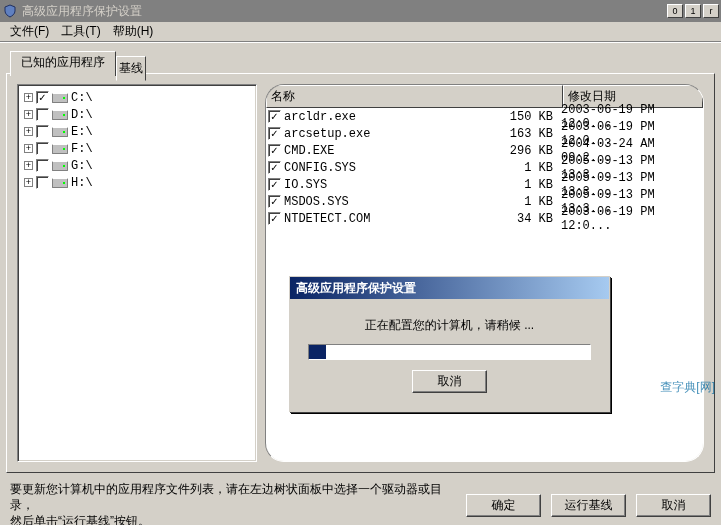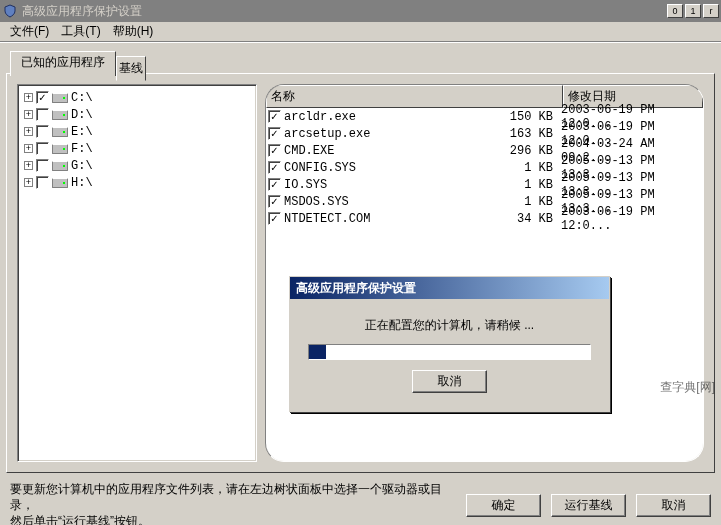--- a/index.html
+++ b/index.html
@@ -63,21 +63,21 @@
 
 .dialog { position: absolute; left: 289px; top: 234px; width: 321px; background: #D4D0C8; border: 1px solid #D4D0C8; box-shadow: 1px 1px 0 #404040, -1px -1px 0 #fff, 2px 2px 0 #000; }
 .dialog-body { padding: 18px; text-align: center; }
 .progress-txt { margin-bottom: 10px; }
 .progress-bar { height: 16px; border: 1px solid #808080; border-right-color: #fff; border-bottom-color: #fff; background: #fff; margin-bottom: 10px; }
 .progress-fill { height: 100%; background: #0A2464; width: 6%; }
 .time-row { display: flex; gap: 20px; margin-bottom: 14px; padding-left: 28px; }
 .btnrow { display: flex; justify-content: center; }
 
 
-.wm { position: absolute; right: 6px; bottom: 8px; font-size: 12px; color: #404040; opacity: .75; font-family: sans-serif; }
+.wm { position: absolute; right: 6px; bottom: 8px; font-size: 12px; color: #0369a1; opacity: .75; font-family: sans-serif; }
 </style>
 </head>
 <body>
 
 <div class="titlebar inactive">
   <span class="ico">
     <svg width="14" height="14" viewBox="0 0 14 14">
         <path d="M7 1 L12 3 V7 C12 10 9 12 7 13 C5 12 2 10 2 7 V3 Z" fill="#6080C0" stroke="#203060"></path>
       </svg>
   </span>

